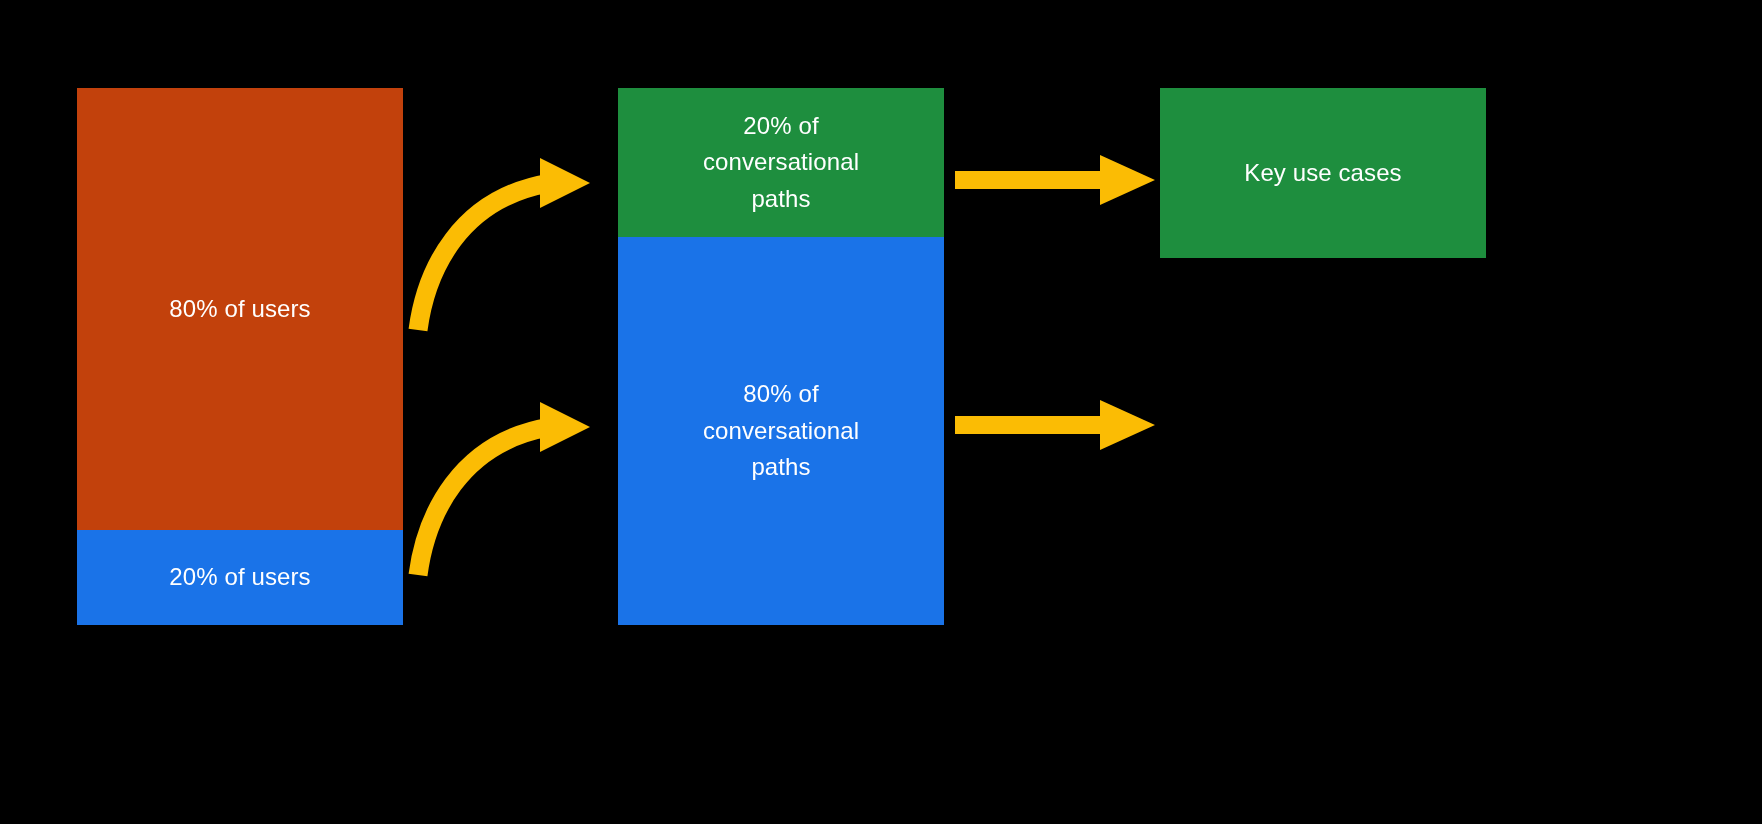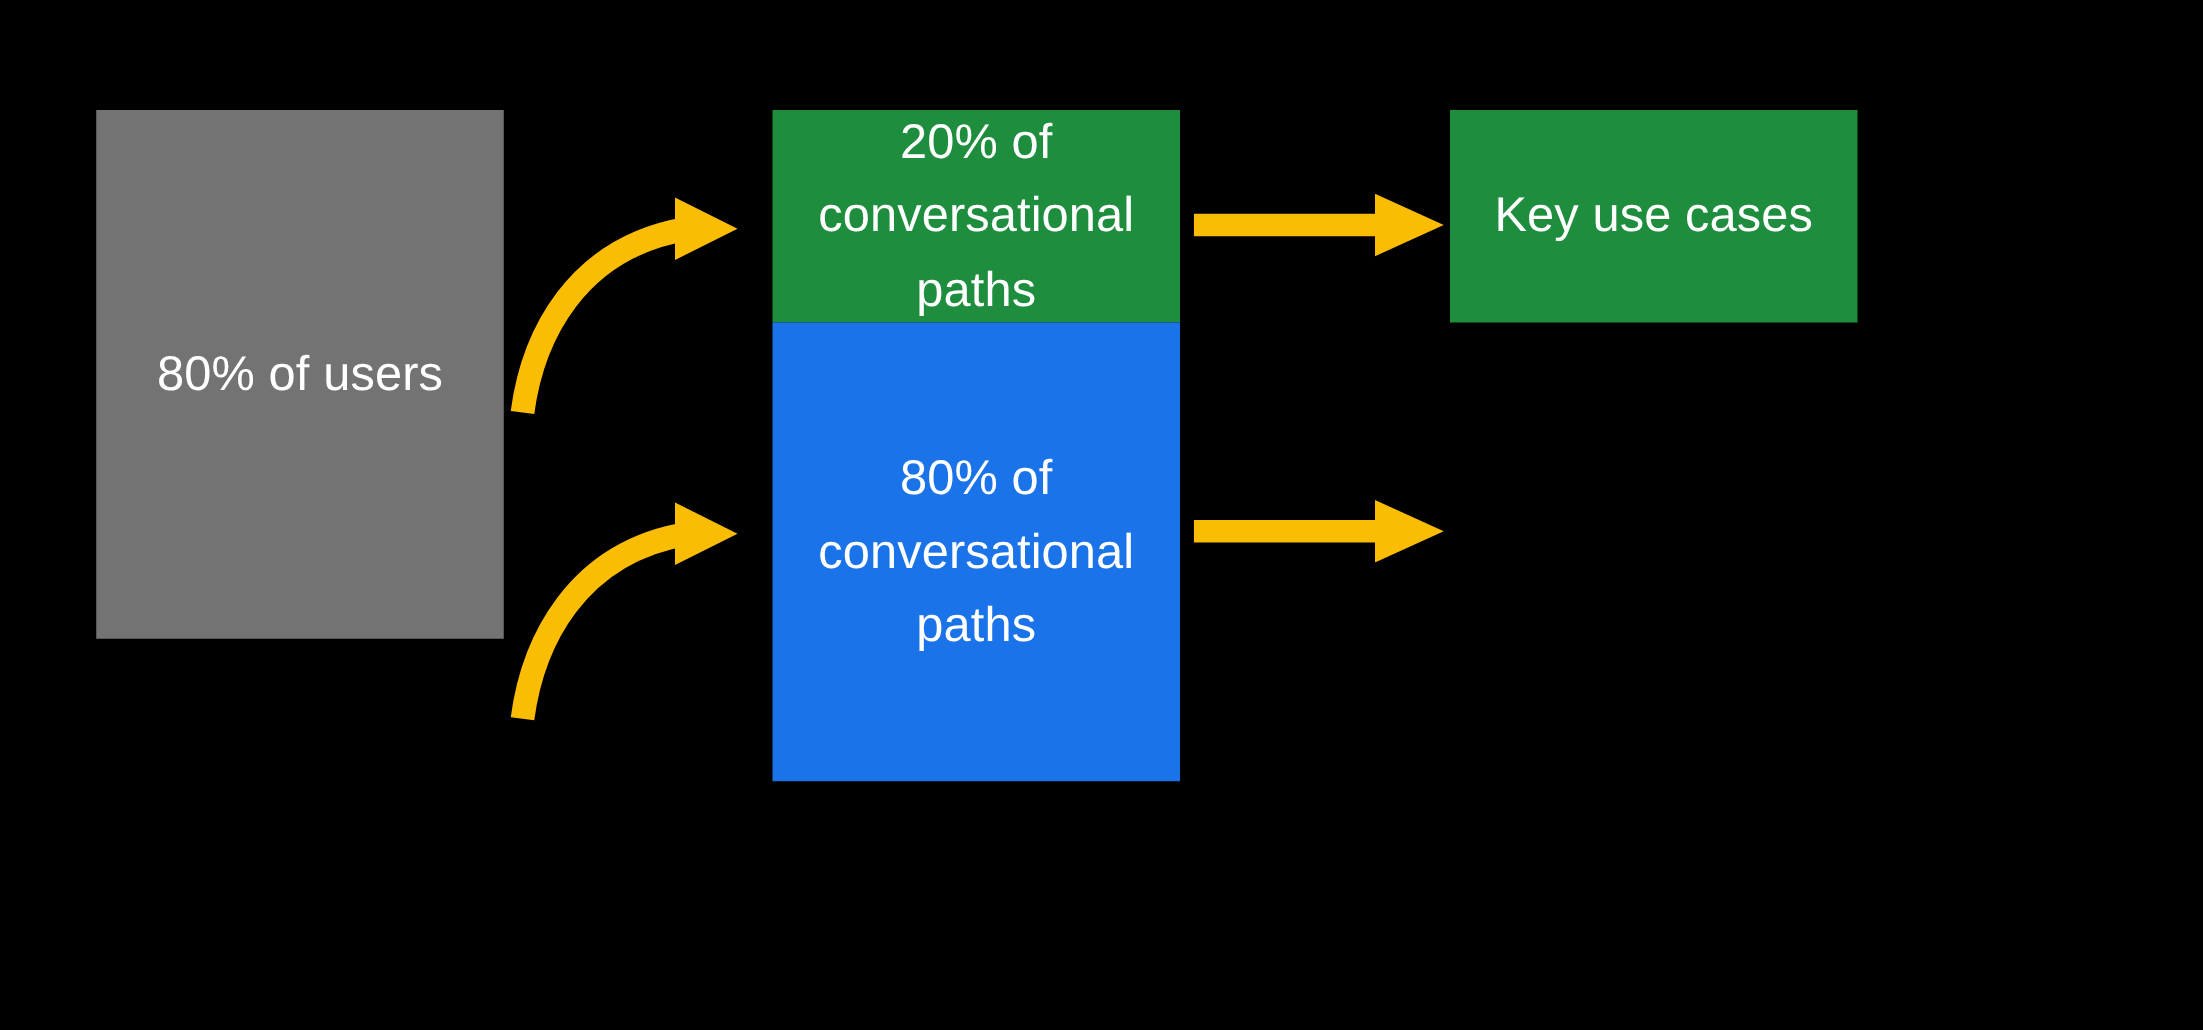--- a/index.html
+++ b/index.html
@@ -30,31 +30,31 @@
   .seg {
     position: relative;
     display: flex;
     align-items: center;
     justify-content: center;
     box-sizing: border-box;
     text-align: center;
   }
   .seg-label {
     color: #ffffff;
-    font-size: 39px;
+    font-size: 24px;
     line-height: 1.52;
     font-weight: 400;
     letter-spacing: 0.1px;
     white-space: pre-line;
     padding: 0 10px;
   }
 
   
   #col-users        { left: 77px;  top: 88px;  width: 326px; height: 537px; }
-  #col-users .green { height: 423px; background: #737373; }
+  #col-users .green { height: 533px; background: #c2410c; }
   #col-users .blue  { height: 114px; background: #1A73E8; }
 
   
   #col-paths        { left: 618px; top: 88px;  width: 326px; height: 537px; }
   #col-paths .green { height: 170px; background: #1E8E3E; }
   #col-paths .blue  { height: 442px; background: #1A73E8; }
 
   
   #col-cases        { left: 1160px; top: 88px; width: 326px; height: 544px; }
   #col-cases .green { height: 170px; background: #1E8E3E; }
@@ -71,20 +71,23 @@
   #arrow-straight-bot { left: 955px;  top: 400px; width: 215px; height: 50px;  }
 </style>
 </head>
 <body>
 
 <div id="stage">
 
   <div class="column" id="col-users">
     <div class="seg green">
       <span class="seg-label">80% of users</span>
+    </div>
+    <div class="seg blue">
+      <span class="seg-label">20% of users</span>
     </div>
   </div>
 
   <div class="column" id="col-paths">
     <div class="seg green">
       <span class="seg-label">20% of
 conversational
 paths</span>
     </div>
     <div class="seg blue">

